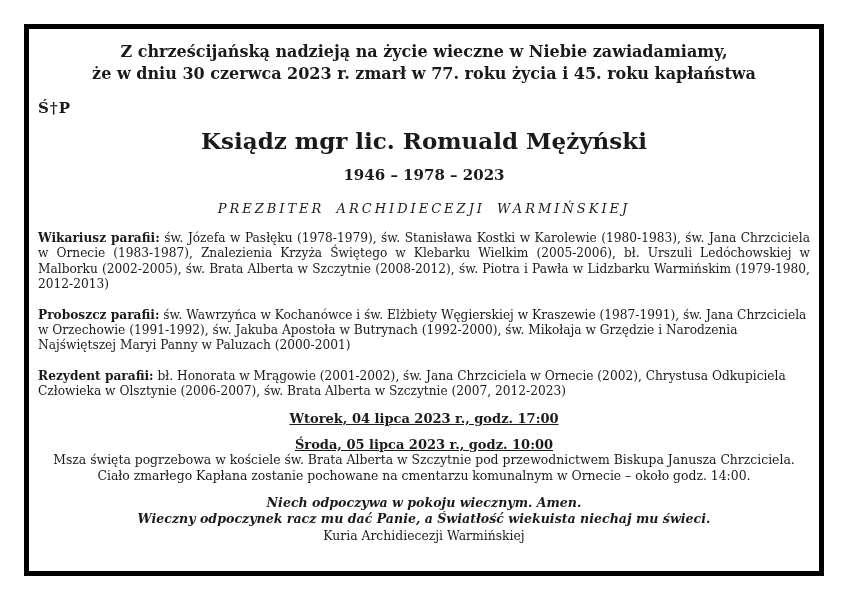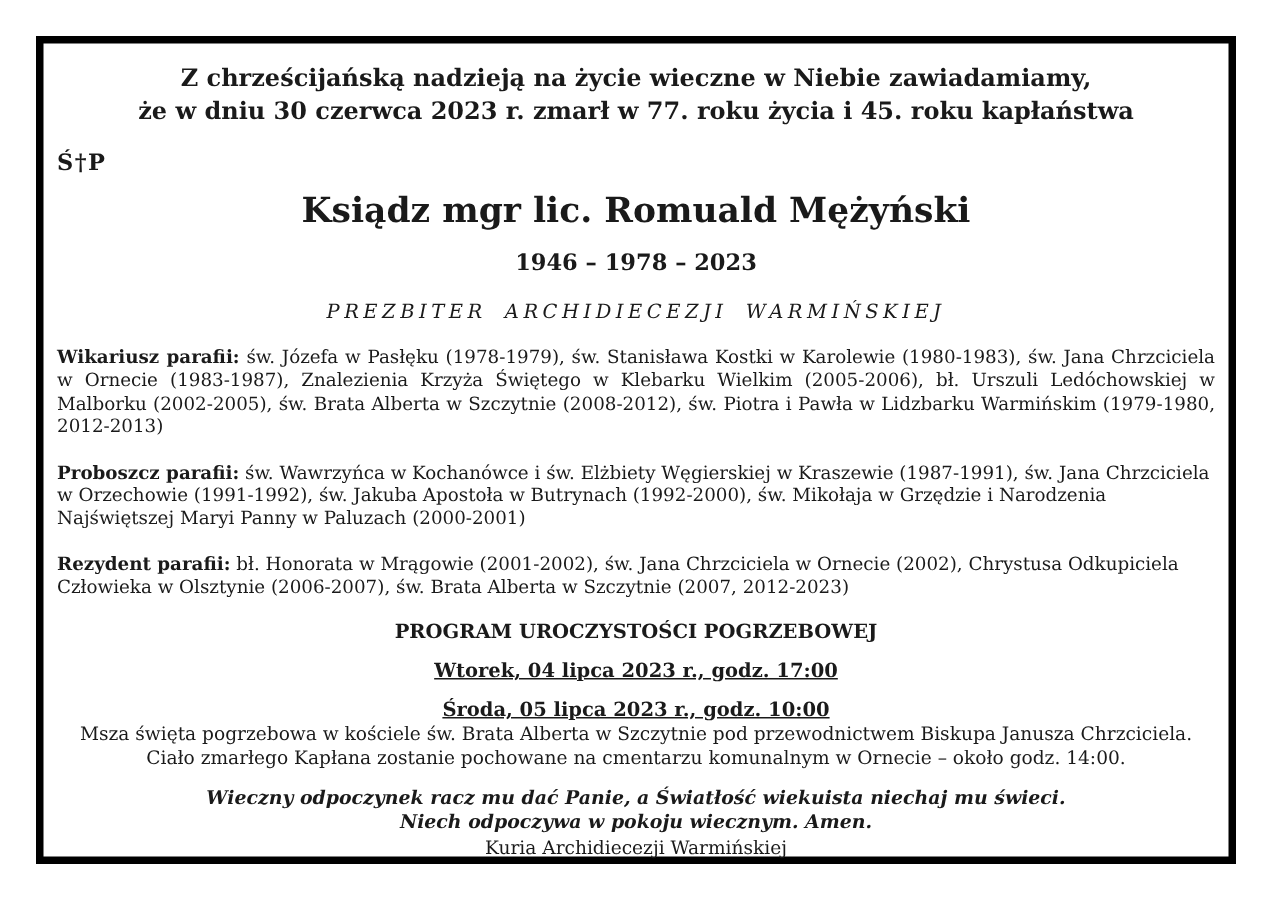--- a/index.html
+++ b/index.html
@@ -113,33 +113,32 @@
     <div class="dates">1946 – 1978 – 2023</div>
 
     <div class="role">PREZBITER ARCHIDIECEZJI WARMIŃSKIEJ</div>
 
     <p class="ministry justified"><b>Wikariusz parafii:</b><span> św. Józefa w Pasłęku (1978-1979), św. Stanisława Kostki w Karolewie (1980-1983), św. Jana Chrzciciela w Ornecie (1983-1987), Znalezienia Krzyża Świętego w Klebarku Wielkim (2005-2006), bł. Urszuli Ledóchowskiej w Malborku (2002-2005), św. Brata Alberta w Szczytnie (2008-2012), św. Piotra i Pawła w Lidzbarku Warmińskim (1979-1980, 2012-2013)</span></p>
 
     <p class="ministry"><b>Proboszcz parafii:</b><span> św. Wawrzyńca w Kochanówce i św. Elżbiety Węgierskiej w Kraszewie (1987-1991), św. Jana Chrzciciela w Orzechowie (1991-1992), św. Jakuba Apostoła w Butrynach (1992-2000), św. Mikołaja w Grzędzie i Narodzenia Najświętszej Maryi Panny w Paluzach (2000-2001)</span></p>
 
     <p class="ministry"><b>Rezydent parafii:</b><span> bł. Honorata w Mrągowie (2001-2002), św. Jana Chrzciciela w Ornecie (2002), Chrystusa Odkupiciela Człowieka w Olsztynie (2006-2007), św. Brata Alberta w Szczytnie (2007, 2012-2023)</span></p>
 
-    <div class="program-title">PROGRAM UROCZYSTOŚCI POGRZEBOWEJ</div>
 
     <div>
       <div class="event-datetime">Wtorek, 04 lipca 2023 r., godz. 17:00</div>
     </div>
 
     <div>
       <div class="event-datetime">Środa, 05 lipca 2023 r., godz. 10:00</div>
       <div class="event-line">Msza święta pogrzebowa w kościele św. Brata Alberta w Szczytnie pod przewodnictwem Biskupa Janusza Chrzciciela.</div>
       <div class="event-line">Ciało zmarłego Kapłana zostanie pochowane na cmentarzu komunalnym w Ornecie – około godz. 14:00.</div>
     </div>
 
     <div class="prayer">
+      <div>Niech odpoczywa w pokoju wiecznym. Amen.</div>
       <div>Wieczny odpoczynek racz mu dać Panie, a Światłość wiekuista niechaj mu świeci.</div>
-      <div>Niech odpoczywa w pokoju wiecznym. Amen.</div>
     </div>
 
     <div class="signature">Kuria Archidiecezji Warmińskiej</div>
 
   </div>
 </div>
 
 </body></html>

